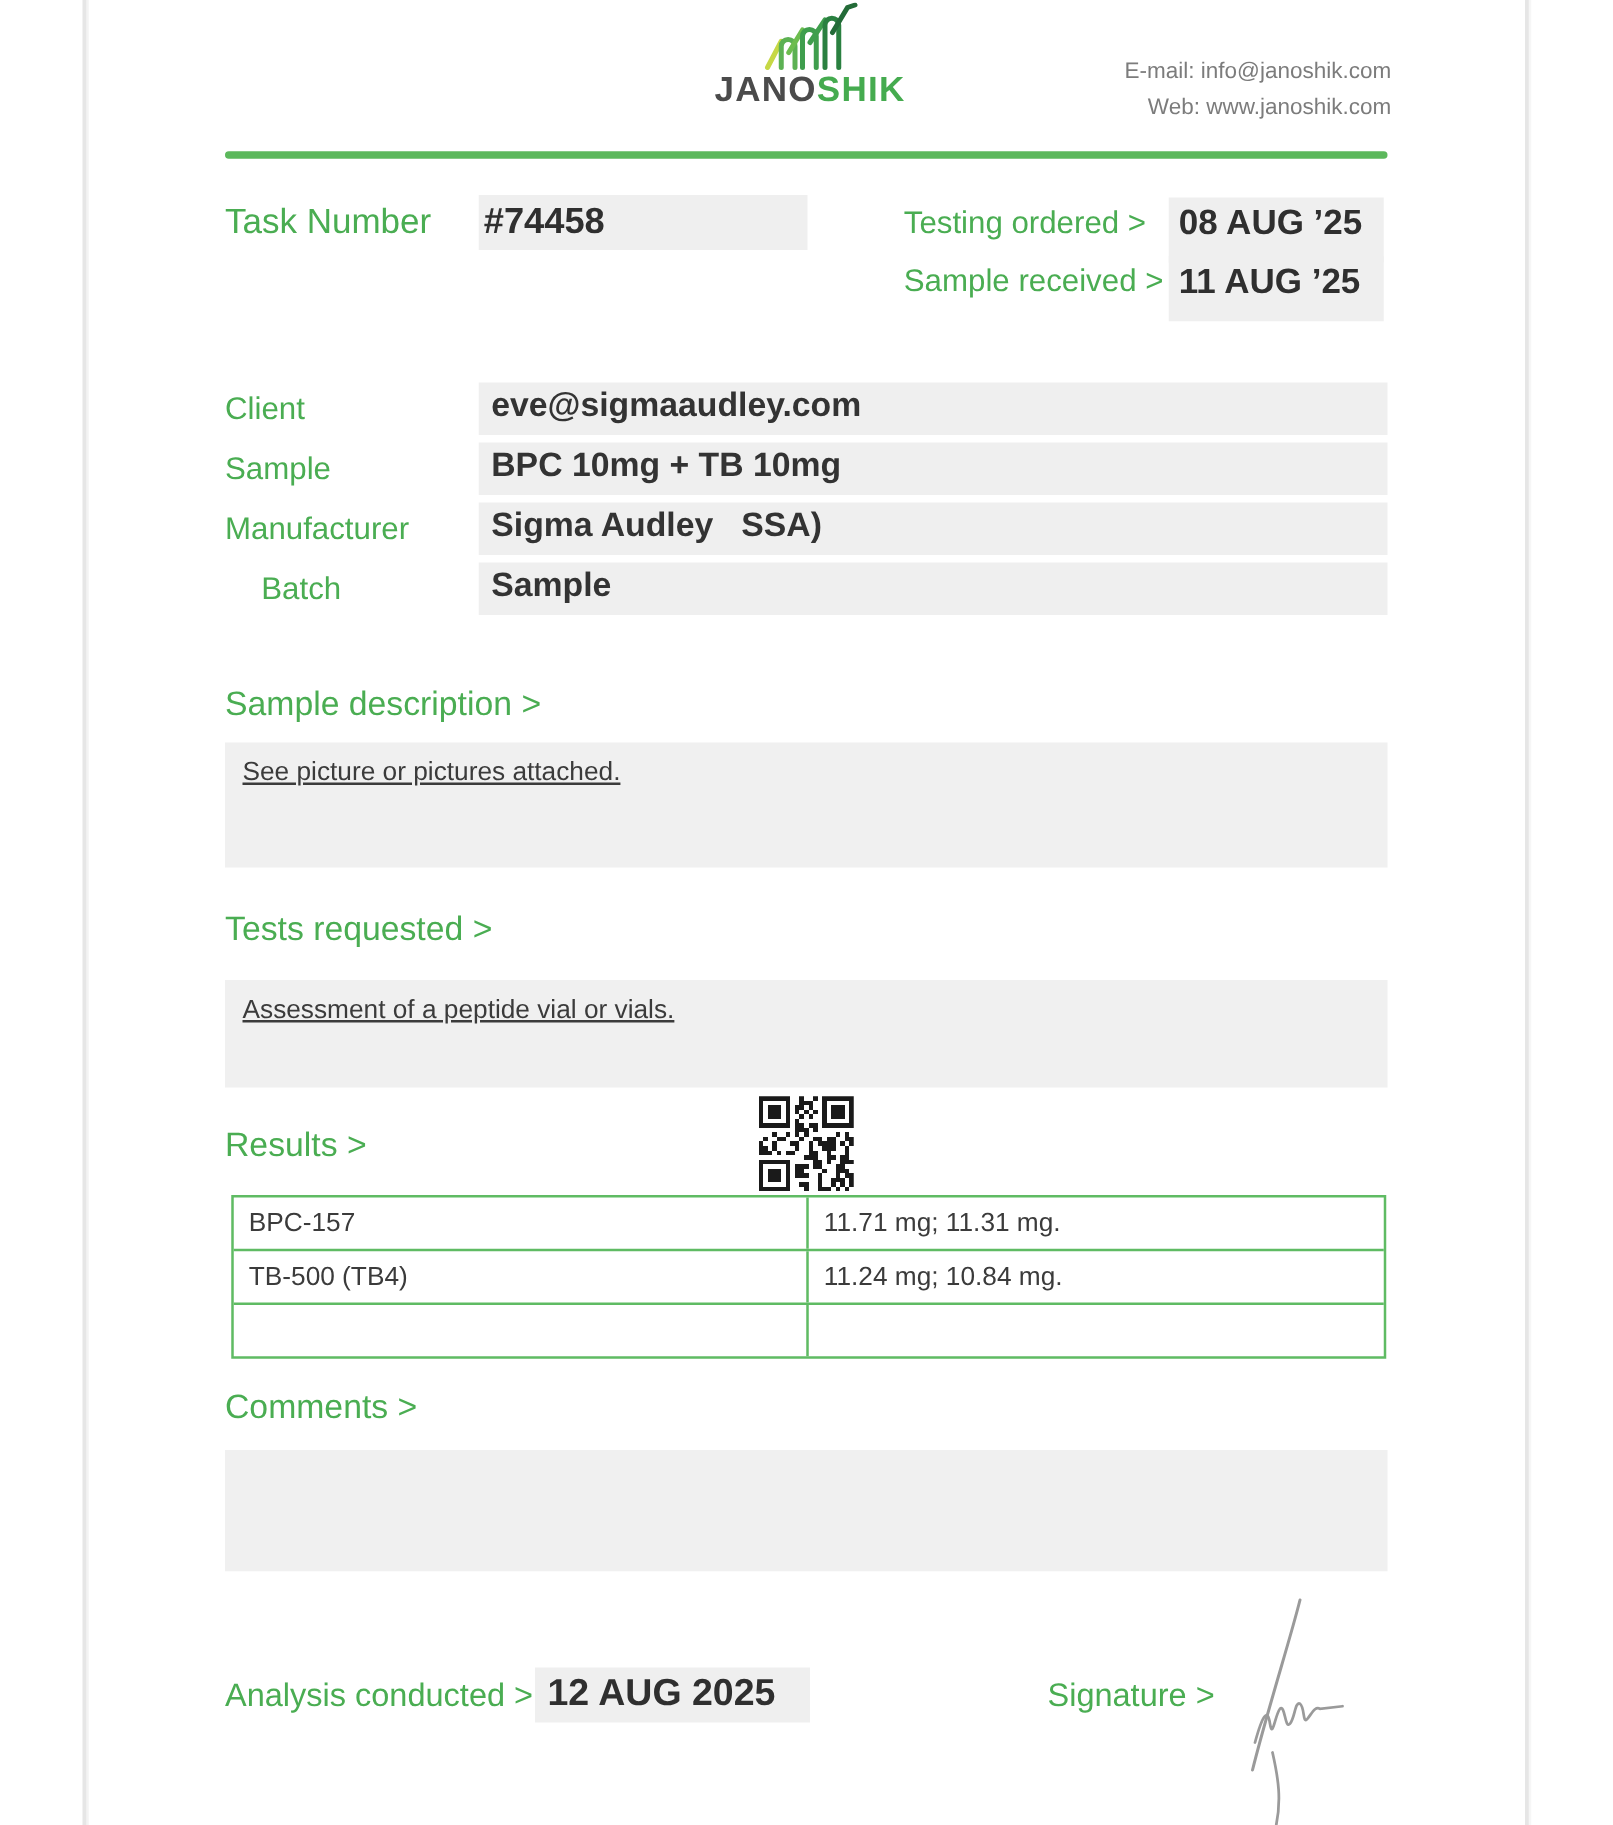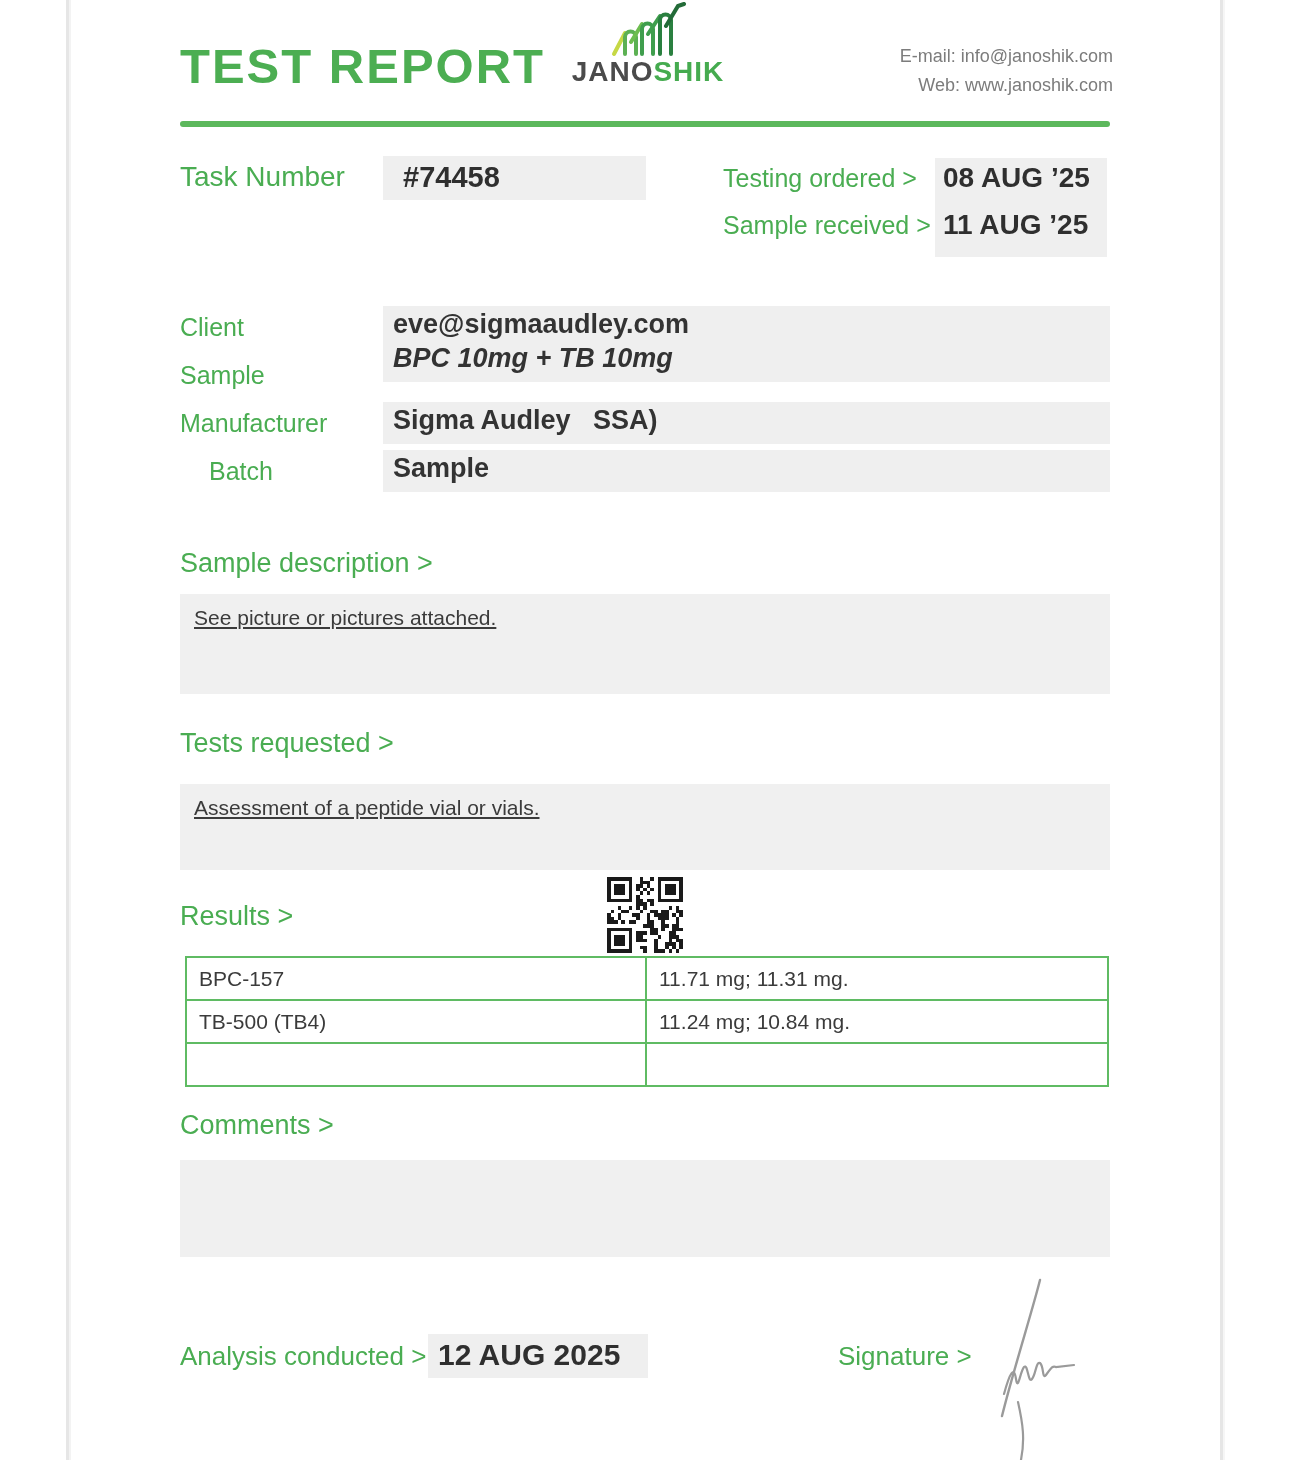--- a/index.html
+++ b/index.html
@@ -18,21 +18,21 @@
   .contact{position:absolute;left:790px;top:42px;width:323px;text-align:right;font-size:18px;line-height:29px;color:#7c7c7c;}
 
   .rule{position:absolute;left:180px;top:121px;width:930px;height:6px;background:#5cb85c;border-radius:3px;}
 
   .green-label{color:#4aad52;font-stretch:condensed;}
   .valbox{position:absolute;background:#efefef;}
   .valbox span{display:block;white-space:pre;overflow:hidden;}
 
   .task-label{position:absolute;left:180px;top:161px;font-size:28px;}
   .task-box{left:383px;top:156px;width:263px;height:44px;}
-  .task-box span{padding:5px 0 0 20px;font-size:29px;font-weight:700;color:#2f2f2f;}
+  .task-box span{padding:5px 0 0 4px;font-size:29px;font-weight:700;color:#2f2f2f;}
 
   .meta-label{position:absolute;font-size:25px;}
   .ordered-label{left:723px;top:164px;}
   .received-label{left:723px;top:211px;}
   .date-box{width:172px;height:52px;}
   .ordered-box{left:935px;top:158px;}
   .received-box{left:935px;top:205px;}
   .date-box span{padding:4px 0 0 8px;font-size:28px;font-weight:700;color:#2f2f2f;}
 
   .drow-label{position:absolute;left:180px;font-size:25px;line-height:42px;}
@@ -59,21 +59,20 @@
   .signature-label{position:absolute;left:838px;top:1341px;font-size:26px;}
   .signature{position:absolute;left:988px;top:1276px;}
 </style>
 </head>
 <body>
 
 <div class="canvas">
   <div class="edge left"></div>
   <div class="edge right"></div>
 
-  <div class="title">TEST REPORT</div>
 
   <div class="logo-icon">
     <svg width="84" height="56" viewBox="0 0 84 56" fill="none">
       <path d="M10 52 L21 31" stroke="#c6d845" stroke-width="4" stroke-linecap="round"></path>
       <path d="M21 52 V35 a5.5 5.5 0 0 1 11 0 V52" stroke="#5cb153" stroke-width="4" stroke-linecap="round" fill="none"></path>
       <path d="M27 40 L38 22" stroke="#6dbd4f" stroke-width="4" stroke-linecap="round"></path>
       <path d="M38 52 V27 a5.5 5.5 0 0 1 11 0 V52" stroke="#3f9e4d" stroke-width="4" stroke-linecap="round" fill="none"></path>
       <path d="M44 32 L56 14" stroke="#3f9e4d" stroke-width="4" stroke-linecap="round"></path>
       <path d="M56 52 V18 a5.5 5.5 0 0 1 11 0 V52" stroke="#2a8040" stroke-width="4" stroke-linecap="round" fill="none"></path>
       <path d="M62 24 L74 4 L80 2" stroke="#236b38" stroke-width="4" stroke-linecap="round" fill="none"></path>
@@ -102,21 +101,21 @@
   <div class="valbox date-box received-box">
       <span>11 AUG ’25</span>
     </div>
 
   <div class="drow-label green-label" style="top:306px;">Client</div>
   <div class="valbox dbox" style="top:306px;">
       <span>eve@sigmaaudley.com</span>
     </div>
 
   <div class="drow-label green-label" style="top:354px;">Sample</div>
-  <div class="valbox dbox" style="top:340px;font-style:italic;">
+  <div class="valbox dbox" style="top:354px;">
       <span>BPC 10mg + TB 10mg</span>
     </div>
 
   <div class="drow-label green-label" style="top:402px;">Manufacturer</div>
   <div class="valbox dbox" style="top:402px;">
       <span>Sigma Audley   SSA)</span>
     </div>
 
   <div class="drow-label green-label" style="top:450px;margin-left:29px;">Batch</div>
   <div class="valbox dbox" style="top:450px;">

